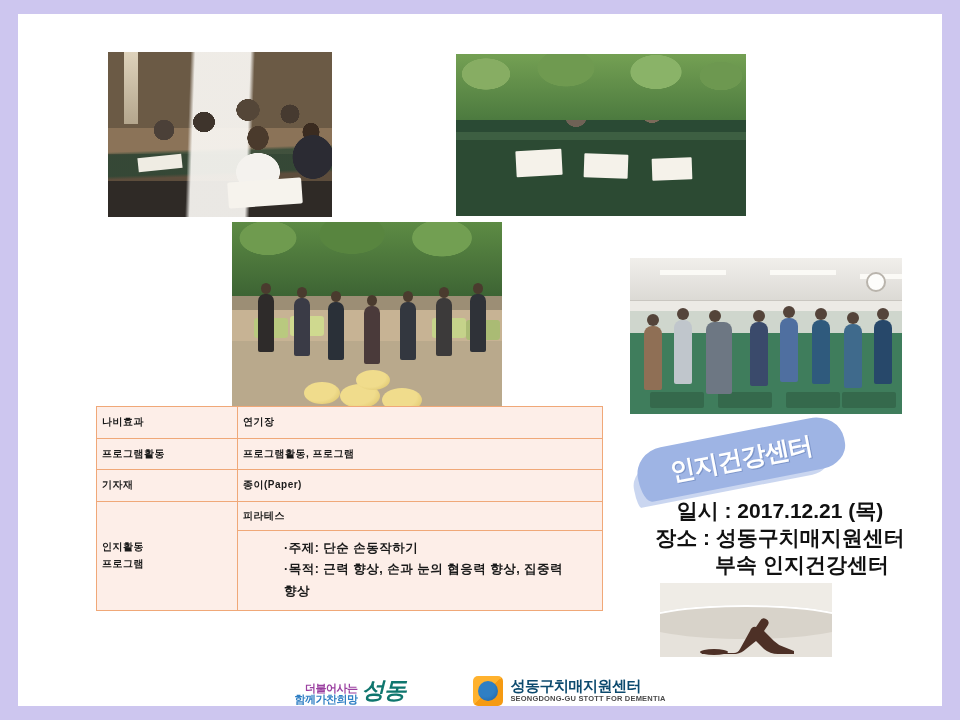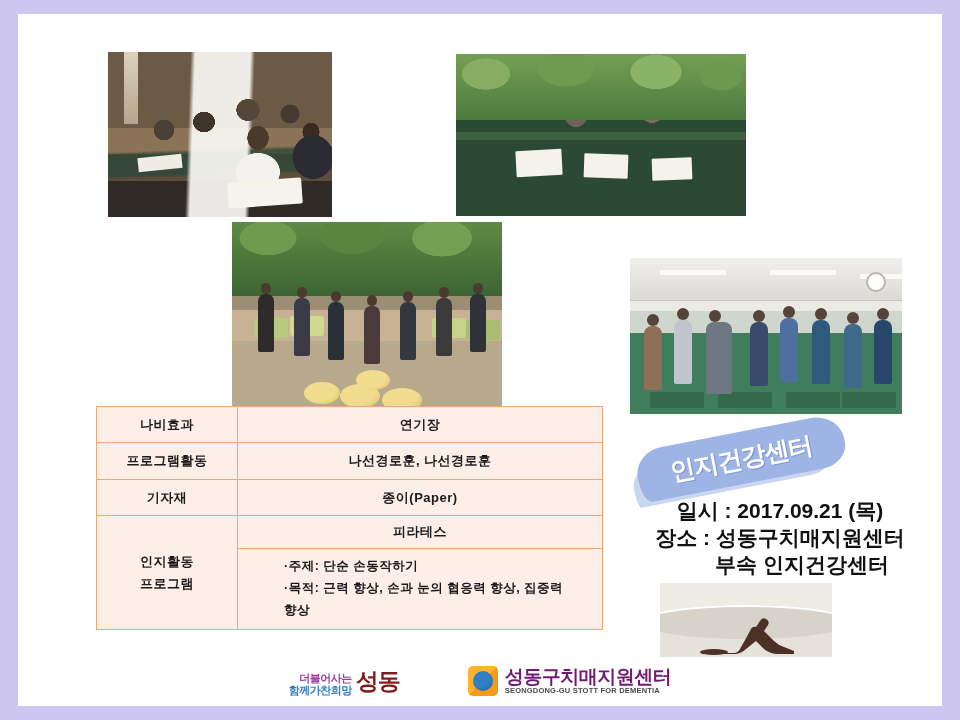--- a/index.html
+++ b/index.html
@@ -198,23 +198,22 @@
     z-index: 8;
     border-collapse: collapse;
     table-layout: fixed;
     background: #fdeee8;
   }
   #info-table td {
     border: 1px solid #f0a878;
     background: #fdeee8;
     color: #1a1a1a;
     font-family: "Liberation Sans", "DejaVu Sans", sans-serif;
-    font-size: 13px;
+    font-size: 10px;
     font-weight: 700;
-    text-align: center;
     letter-spacing: .5px;
     padding: 7px 5px;
     vertical-align: middle;
   }
   #info-table td.left-col { width: 130px; line-height: 1.65; }
   #info-table td.detail {
     text-align: left;
     padding-left: 9px;
     padding-right: 6px;
     line-height: 1.75;
@@ -281,45 +280,45 @@
   }
   #pilates-logo .silhouette {
     position: absolute; left: 34px; bottom: 2px; width: 104px; height: 40px;
   }
 
   
   #footer-logos {
     position: absolute;
     left: 0; right: 0; bottom: 14px; height: 50px;
     z-index: 9;
-    display: flex; align-items: center; justify-content: center; gap: 68px;
+    display: flex; align-items: flex-end; justify-content: center; gap: 68px;
   }
   #logo-seongdong { display: flex; align-items: flex-end; gap: 4px; }
   #logo-seongdong .script {
     font-size: 11px; font-weight: 700; color: #9a3fa0; line-height: 1.05;
     letter-spacing: -.5px; text-align: right;
     font-family: "Liberation Serif", "DejaVu Serif", serif;
   }
   #logo-seongdong .script .l2 { color: #2f7fc4; }
   #logo-seongdong .brand {
-    font-size: 23px; font-weight: 700; color: #7f1d1d; letter-spacing: -1px;
+    font-size: 23px; font-weight: 700; color: #0f766e; letter-spacing: -1px; font-style: italic;
   }
   #logo-center { display: flex; align-items: center; gap: 7px; }
   #logo-center .mark {
     width: 30px; height: 30px; border-radius: 5px;
     background: linear-gradient(135deg,#ffb22e 0 50%, #f59a12 50% 100%);
     position: relative;
   }
   #logo-center .mark::before {
     content: ""; position: absolute; left: 5px; top: 5px;
     width: 20px; height: 20px; border-radius: 50%;
     background: radial-gradient(circle at 40% 35%, #2f7fc4 0 48%, #1e5fa0 100%);
   }
   #logo-center .names { line-height: 1.12; }
-  #logo-center .n1 { font-size: 19px; font-weight: 700; color: #701a75; letter-spacing: -.5px; }
+  #logo-center .n1 { font-size: 15px; font-weight: 700; color: #0c4a6e; letter-spacing: -.5px; }
   #logo-center .n2 { font-size: 7.5px; font-weight: 700; color: #4a4a4a; letter-spacing: .2px; }
 </style>
 </head>
 <body>
 
 <div id="slide">
 
   <div id="slide-border"></div>
   <div id="slide-inner"></div>
 
@@ -378,21 +377,21 @@
   </div>
 
   <table id="info-table">
     <tbody>
       <tr>
         <td class="left-col">나비효과</td>
         <td>연기장</td>
       </tr>
       <tr>
         <td class="left-col">프로그램활동</td>
-        <td>나선경로훈, 나선경로훈</td>
+        <td>프로그램활동, 프로그램</td>
       </tr>
       <tr>
         <td class="left-col">기자재</td>
         <td>종이(Paper)</td>
       </tr>
       <tr>
         <td class="left-col" rowspan="2">
           <span>인지활동</span><br>
           <span>프로그램</span>
         </td>
@@ -407,21 +406,21 @@
       </tr>
     </tbody>
   </table>
 
   <div id="ribbon">
     <div class="ribbon-bg"></div>
     <div class="ribbon-text">인지건강센터</div>
   </div>
 
   <div id="meta-block">
-    <div>일시 : 2017.09.21 (목)</div>
+    <div>일시 : 2017.12.21 (목)</div>
     <div>장소 : 성동구치매지원센터</div>
     <div class="line-3">부속 인지건강센터</div>
   </div>
 
   <div id="pilates-logo">
     <div class="arc"></div>
     <svg class="silhouette" viewBox="0 0 104 40">
       <path fill="#4d3026" d="M8 38 L40 38 Q44 38 46 34 L56 16 Q58 11 62 12 L66 6 Q68 2 72 4 Q76 6 74 10 L70 16 L80 26 Q84 30 90 32 L100 36 L100 39 L84 39 Q76 39 70 34 L62 26 L52 34 Q48 38 42 39 L8 39 Z"></path>
       <ellipse cx="20" cy="37" rx="14" ry="3" fill="#4d3026"></ellipse>
     </svg>

